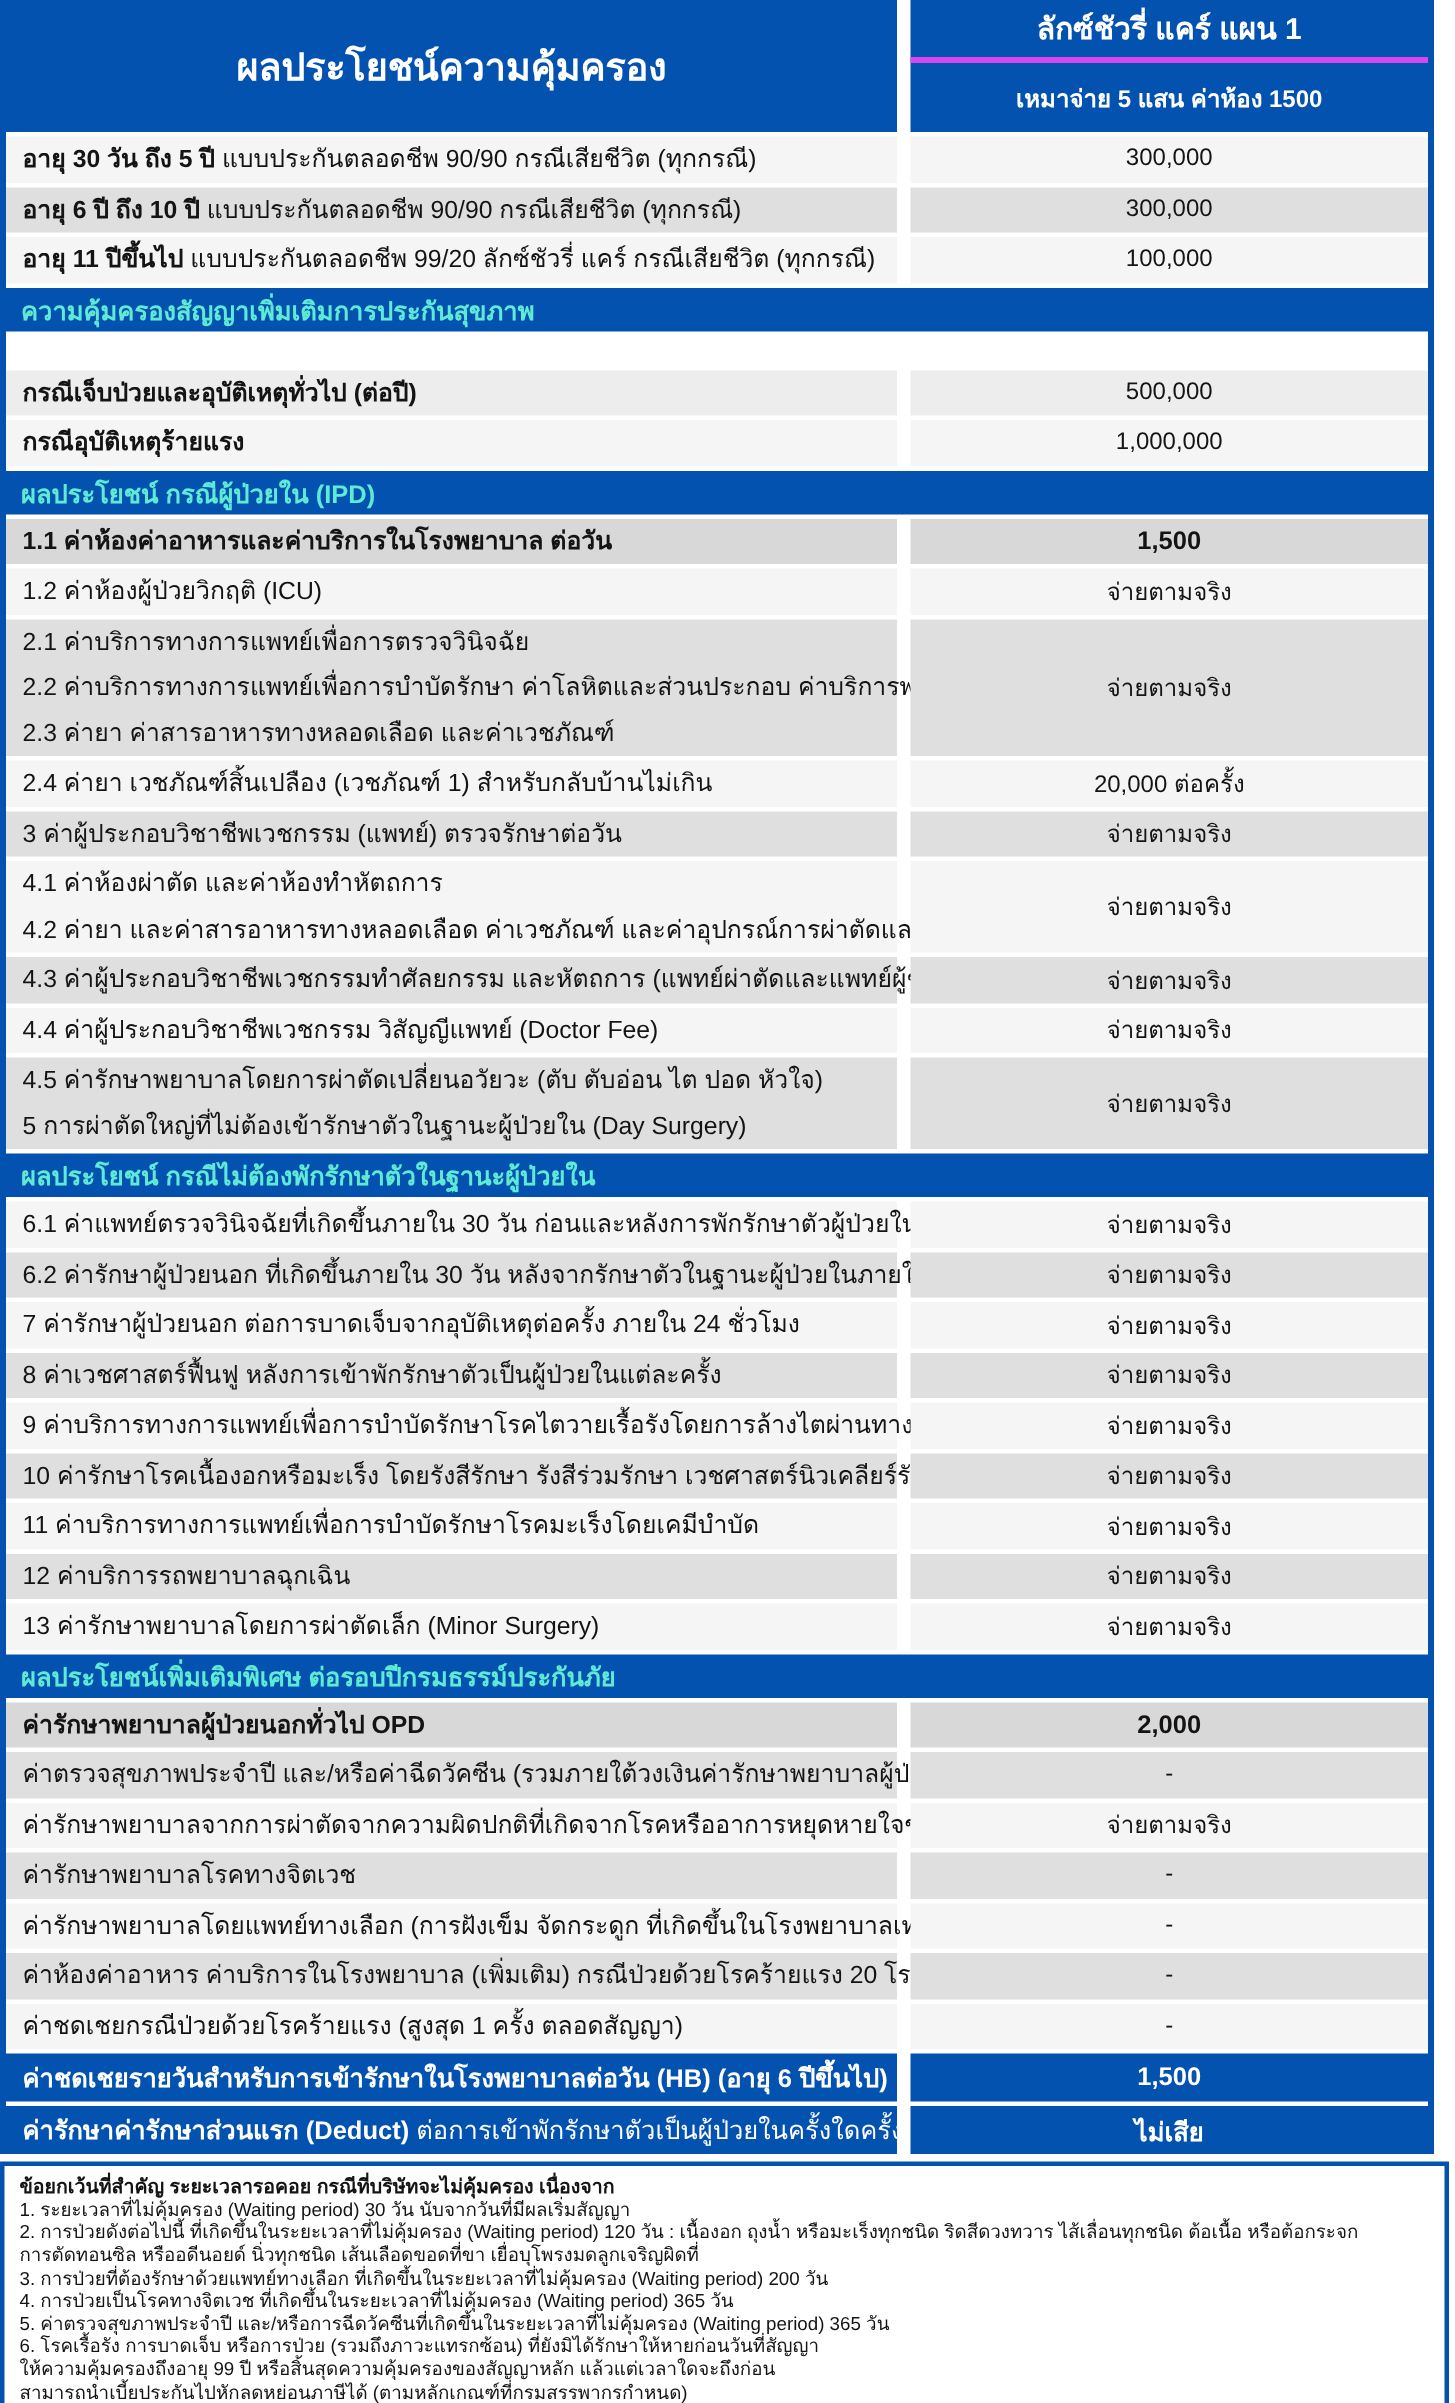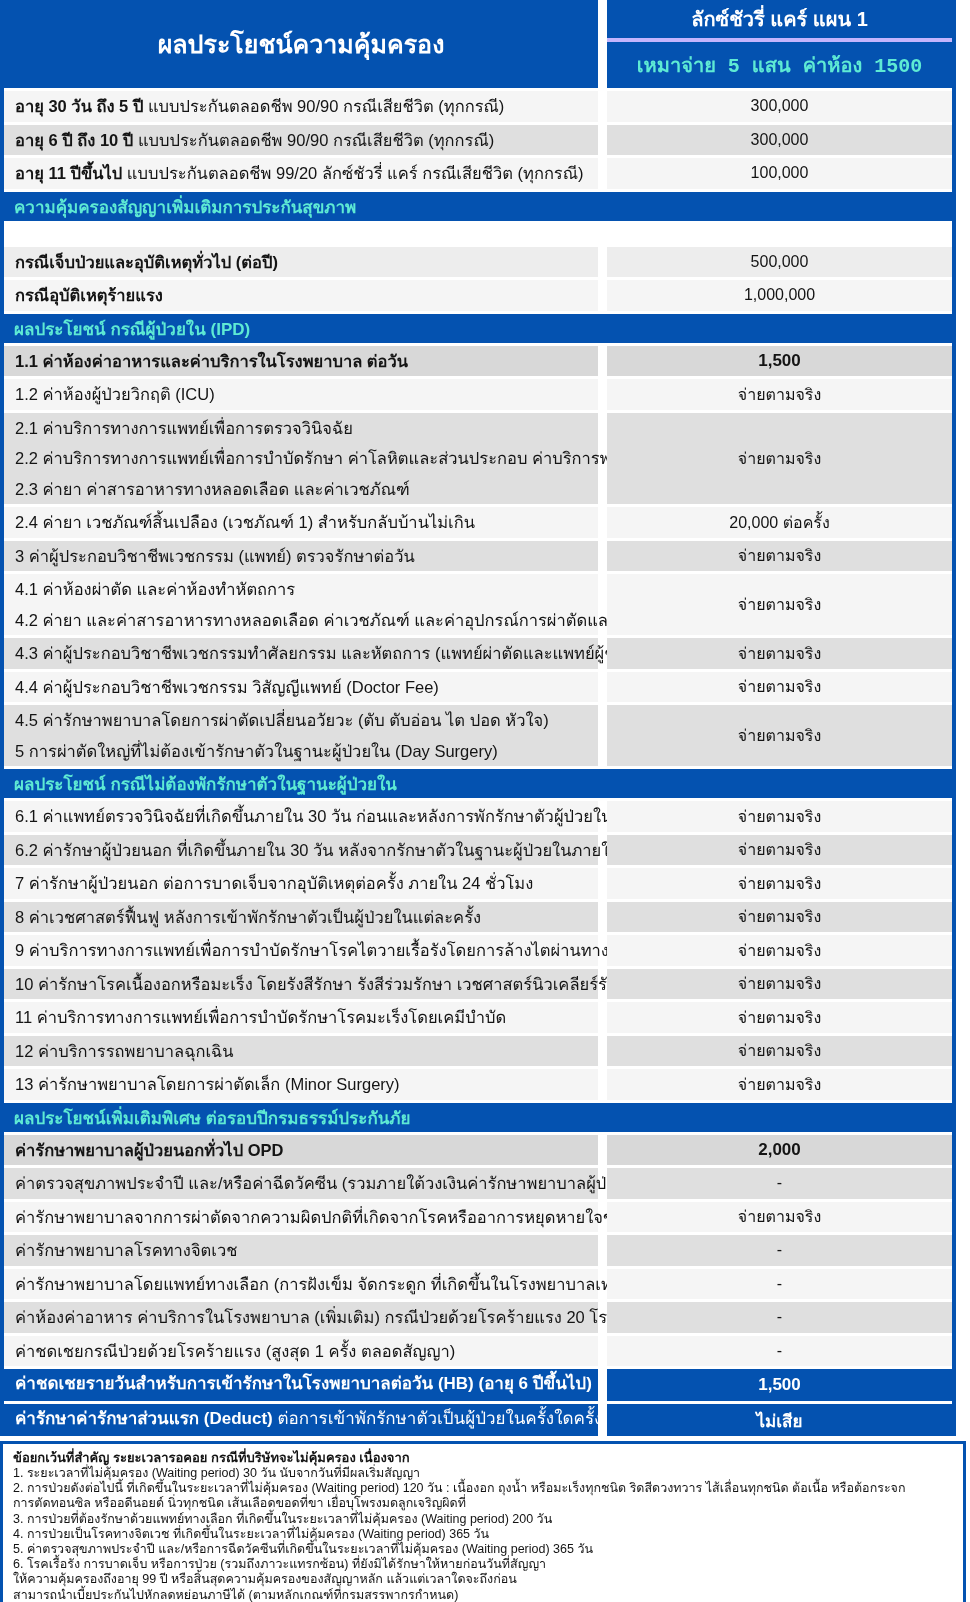--- a/index.html
+++ b/index.html
@@ -9,27 +9,27 @@
   *{margin:0;padding:0;box-sizing:border-box;}
   body{background:#fff;font-family:"Liberation Sans",sans-serif;color:var(--ink);}
   .sheet{position:relative;width:970px;height:1602px;background:var(--paper);overflow:hidden;}
 
   
   .tbl{width:956px;border-left:4px solid var(--blue);border-right:4px solid var(--blue);background:#fff;}
   .hdr{display:flex;gap:9px;height:88px;background:#fff;}
   .hdr-left{width:594px;background:var(--blue);display:flex;align-items:center;justify-content:center;}
   .hdr-left span{color:#ffffff;font-size:25px;font-weight:bold;}
   .hdr-right{flex:1;display:flex;flex-direction:column;}
-  .hdr-plan{height:42px;background:var(--blue);border-bottom:4px solid #c4b5fd;display:flex;align-items:center;justify-content:center;color:#fff;font-size:20px;font-weight:bold;}
-  .hdr-sub{flex:1;background:var(--blue);display:flex;align-items:center;justify-content:center;color:#5eead4;font-size:20px;font-weight:bold;font-family:Liberation Mono, monospace;}
+  .hdr-plan{height:42px;background:var(--blue);border-bottom:4px solid #d946ef;display:flex;align-items:center;justify-content:center;color:#fff;font-size:20px;font-weight:bold;}
+  .hdr-sub{flex:1;background:var(--blue);display:flex;align-items:center;justify-content:center;color:#ffffff;font-size:16px;font-weight:bold;}
 
   .bar{margin-top:3px;height:29px;background:var(--blue);color:#5eead4;font-weight:bold;font-size:17px;display:flex;align-items:center;padding-left:10px;}
 
   .row{margin-top:3px;display:flex;gap:9px;}
-  .lab{width:594px;display:flex;flex-direction:column;justify-content:flex-start;padding:0 6px 0 11px;font-size:16.5px;min-height:30px;}
+  .lab{width:594px;display:flex;flex-direction:column;justify-content:flex-end;padding:0 6px 0 11px;font-size:16.5px;min-height:30px;}
   .lab .line{line-height:30.5px;white-space:nowrap;}
   .lab .b{font-weight:bold;}
   .val{flex:1;display:flex;align-items:center;justify-content:center;font-size:16px;min-height:30px;text-align:center;}
   .val.vb{font-weight:bold;font-size:17px;}
 
   .shade-white .lab,.shade-white .val{background:var(--row-white);}
   .shade-gray .lab,.shade-gray .val{background:var(--row-gray);}
   .shade-light .lab,.shade-light .val{background:var(--row-light);margin-top:23px;}
   .shade-highlight .lab,.shade-highlight .val{background:var(--row-highlight);}
   .shade-blue .lab,.shade-blue .val{background:var(--blue);color:#fff;}

